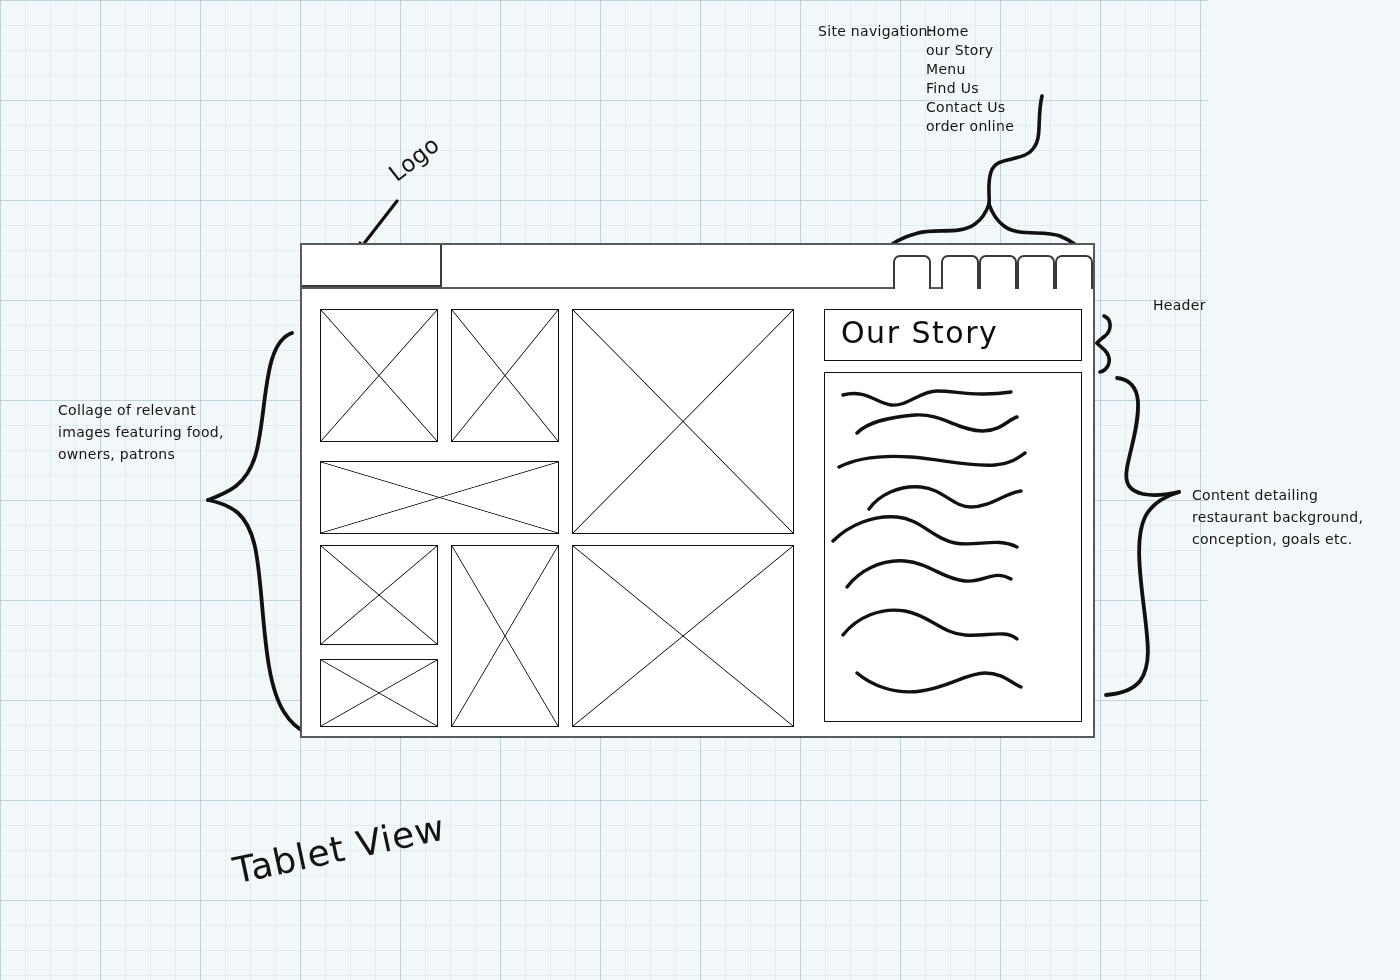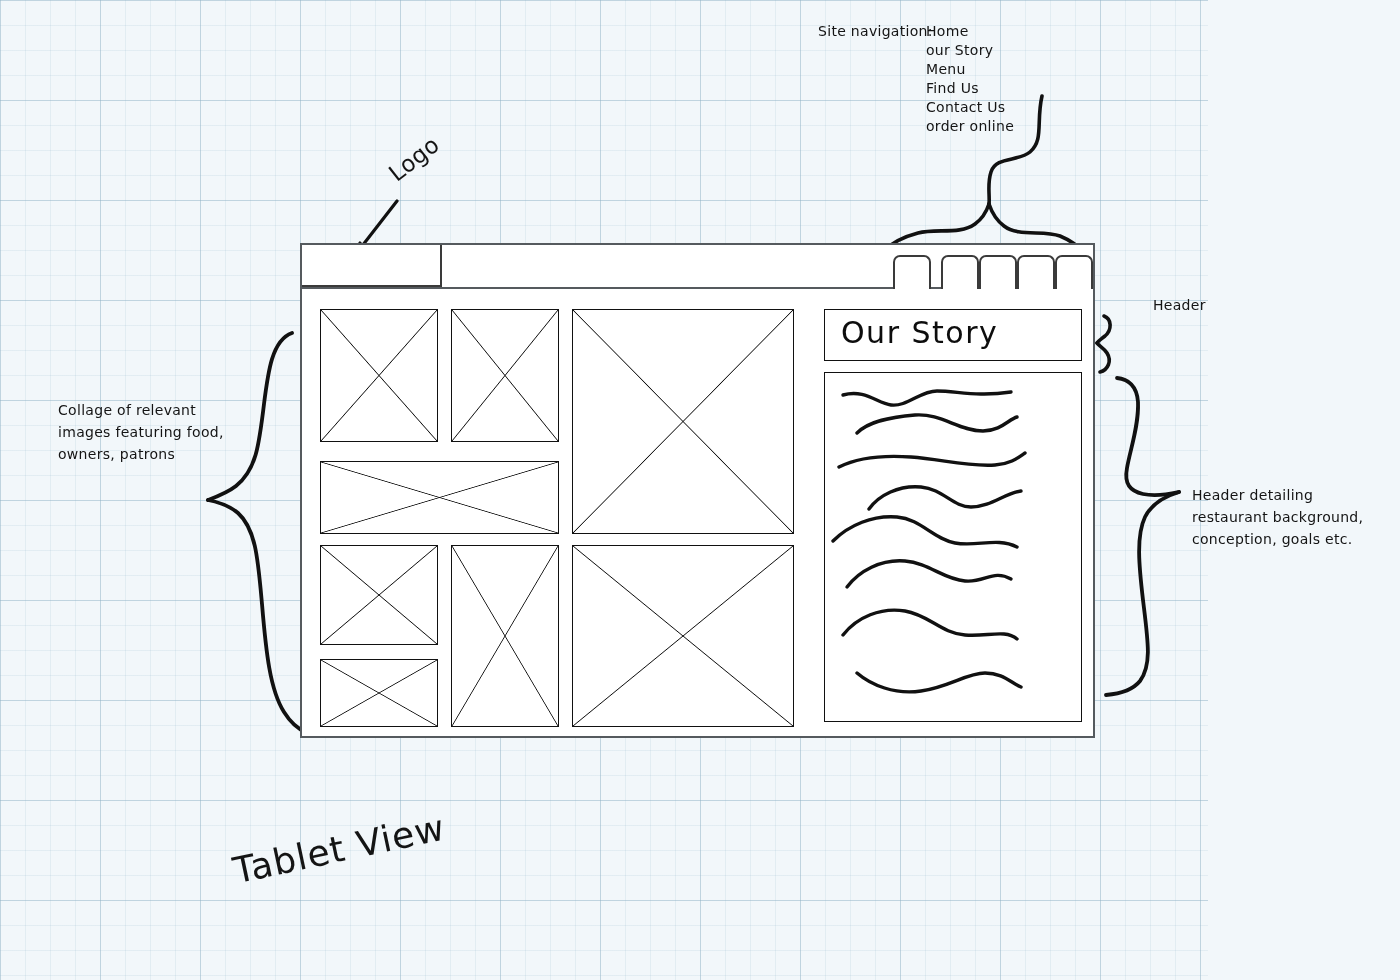--- a/index.html
+++ b/index.html
@@ -203,21 +203,21 @@
 our Story
 Menu
 Find Us
 Contact Us
 order online</div>
 
   <div class="hand" id="collage-ann">Collage of relevant
 images featuring food,
 owners, patrons</div>
 
-  <div class="hand" id="content-ann">Header detailing
+  <div class="hand" id="content-ann">Content detailing
 restaurant background,
 conception, goals etc.</div>
 
   <div class="hand" id="header-ann">Header</div>
 
   <div class="hand" id="logo-ann">Logo</div>
 
   <div class="hand" id="tablet-ann">Tablet View</div>
 
   <svg class="sketch" viewBox="0 0 1400 980">

